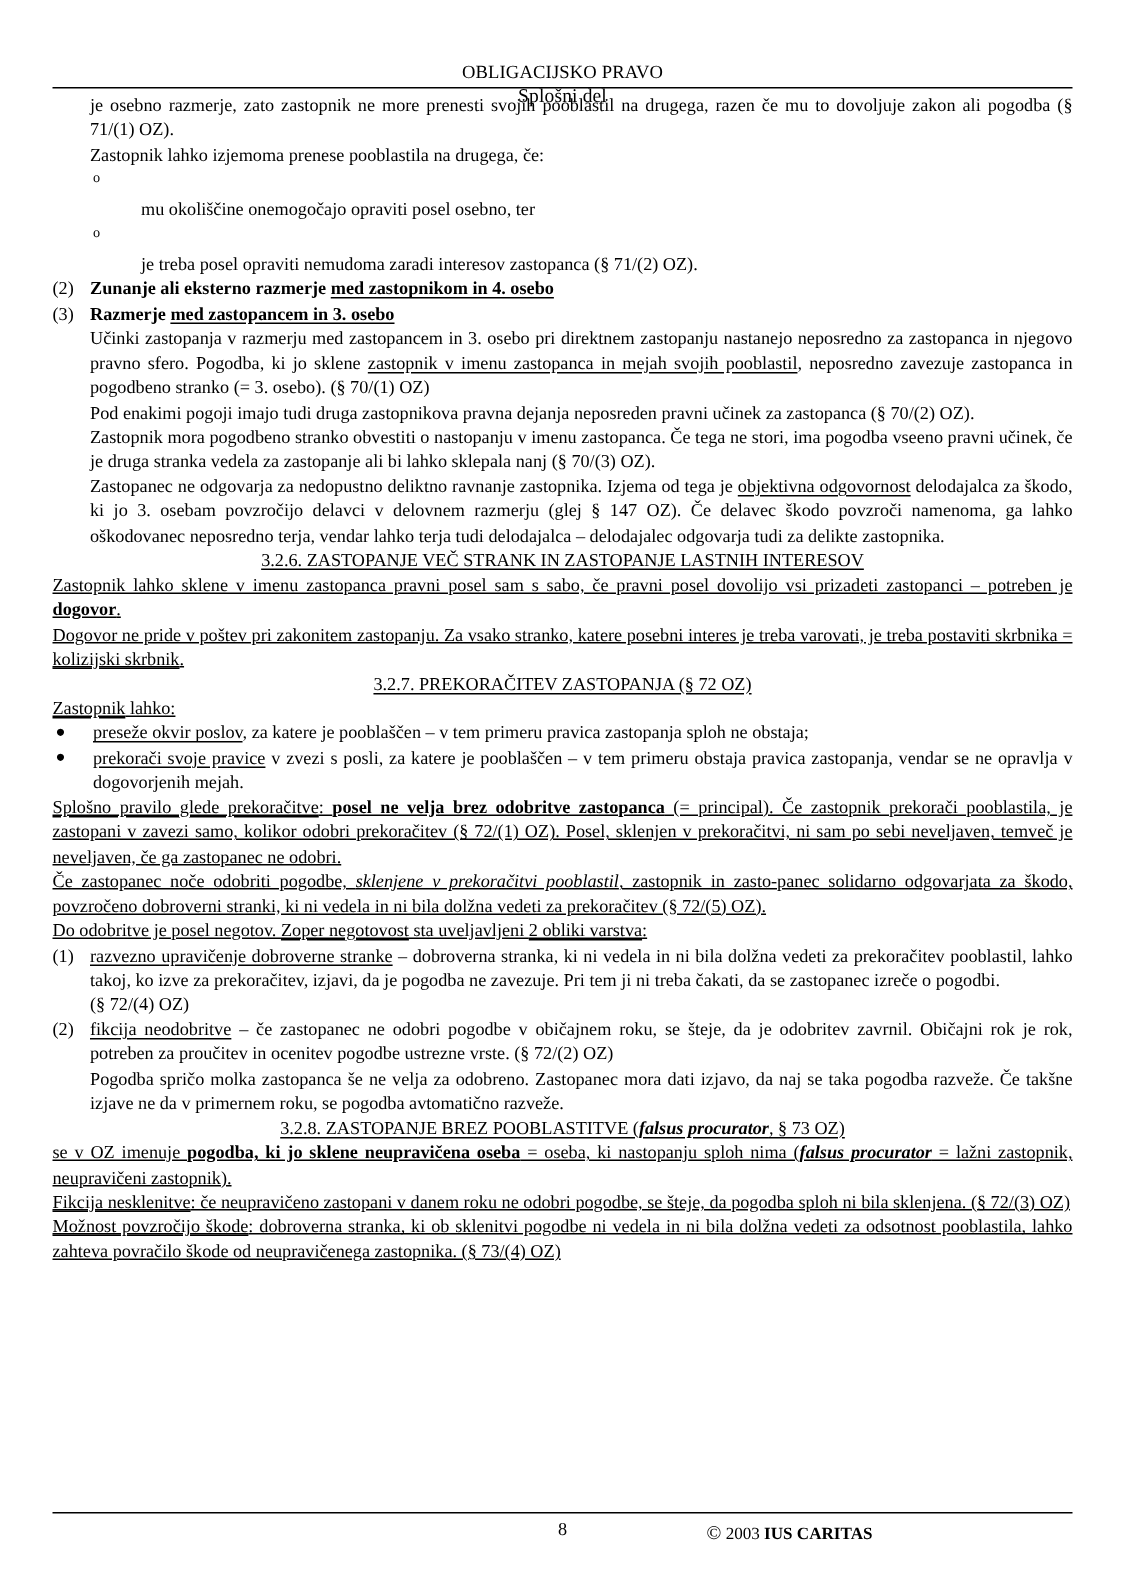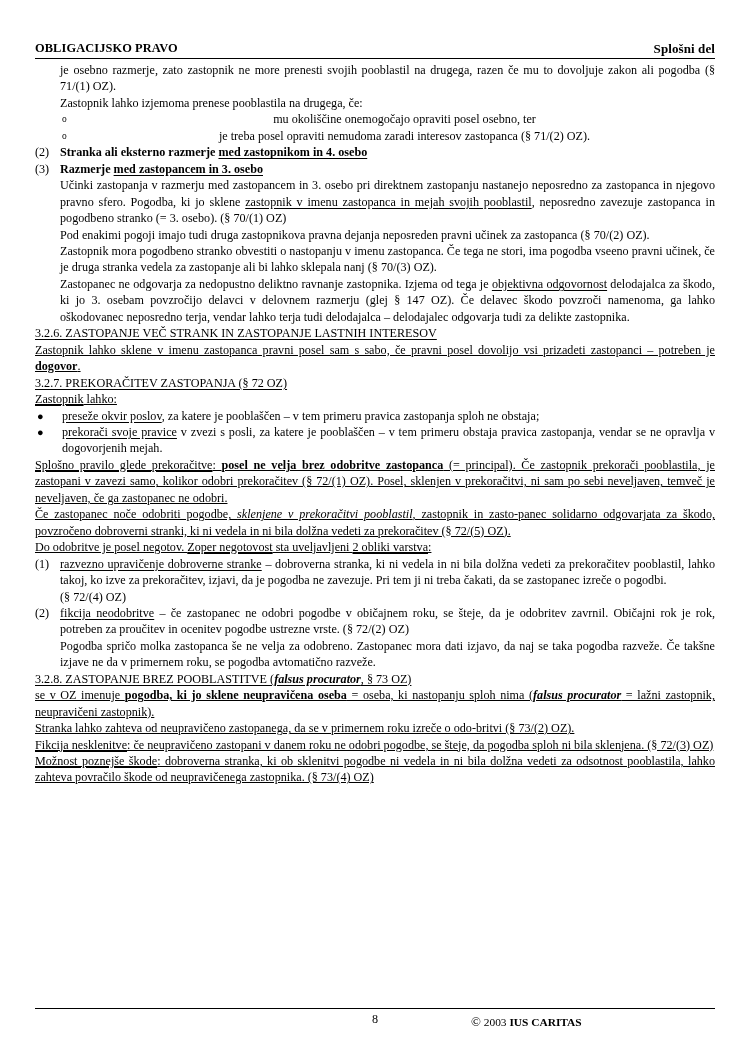--- a/index.html
+++ b/index.html
@@ -25,24 +25,25 @@
   }
 
   
   .run-head {
     position: absolute;
     left: 35px;
     top: 41px;
     width: 680px;
     display: flex;
     justify-content: space-between;
-    align-items: flex-start;
-    font-weight: bold;
+    align-items: center;
+    font-weight: normal;
     font-size: 12.1px;
     letter-spacing: 0.1px;
+    flex-direction: column;
   }
   .run-head .left {
     font-size: 12.4px;
   }
   .run-head .right {
     font-size: 13px;
   }
   .rule-top {
     position: absolute;
     left: 35px;
@@ -74,21 +75,21 @@
   }
   
   p.flush {
     margin-left: 0;
     text-decoration: underline;
   }
 
   
   p.sec {
     margin-left: 0;
-    text-align: left;
+    text-align: center;
     text-decoration: underline;
     text-underline-offset: 1.5px;
   }
 
   
   .num {
     display: flex;
     align-items: flex-start;
   }
   .num > .mk {
@@ -108,21 +109,22 @@
     margin-left: 25px;
   }
   .obul > .mk {
     flex: 0 0 32px;
     font-size: 9.5px;
     line-height: 16.45px;
     padding-left: 2px;
   }
   .obul > .tx {
     flex: 1 1 auto;
-    text-align: center;
+    text-align: left;
+    margin-top: 20px;
   }
 
   
   .dbul {
     display: flex;
     align-items: flex-start;
   }
   .dbul > .mk {
     flex: 0 0 25px;
     font-size: 11px;
@@ -204,41 +206,42 @@
       <span class="mk">o</span>
       <span class="tx">mu okoliščine onemogočajo opraviti posel osebno, ter</span>
     </div>
     <div class="obul">
       <span class="mk">o</span>
       <span class="tx">je treba posel opraviti nemudoma zaradi interesov zastopanca (§ 71/(2) OZ).</span>
     </div>
 
     <div class="num">
       <span class="mk">(2)</span>
-      <span class="tx"><b><span>Stranka ali eksterno razmerje </span><span class="u">med zastopnikom in 4. osebo</span></b></span>
+      <span class="tx"><b><span>Zunanje ali eksterno razmerje </span><span class="u">med zastopnikom in 4. osebo</span></b></span>
     </div>
 
     <div class="num">
       <span class="mk">(3)</span>
       <span class="tx"><b><span>Razmerje </span><span class="u">med zastopancem in 3. osebo</span></b></span>
     </div>
 
     <p class="ind"><span>Učinki zastopanja v razmerju med zastopancem in 3. osebo pri direktnem zastopanju nastanejo neposredno za zastopanca in njegovo pravno sfero. Pogodba, ki jo sklene </span><span class="u">zastopnik v imenu zastopanca in mejah svojih pooblastil</span><span>, neposredno zavezuje zastopanca in pogodbeno stranko (= 3. osebo). (§ 70/(1) OZ)</span></p>
 
     <p class="ind">Pod enakimi pogoji imajo tudi druga zastopnikova pravna dejanja neposreden pravni učinek za zastopanca (§ 70/(2) OZ).</p>
 
     <p class="ind">Zastopnik mora pogodbeno stranko obvestiti o nastopanju v imenu zastopanca. Če tega ne stori, ima pogodba vseeno pravni učinek, če je druga stranka vedela za zastopanje ali bi lahko sklepala nanj (§ 70/(3) OZ).</p>
 
     <p class="ind"><span>Zastopanec ne odgovarja za nedopustno deliktno ravnanje zastopnika. Izjema od tega je </span><span class="u">objektivna odgovornost</span><span> delodajalca za škodo, ki jo 3. osebam povzročijo delavci v delovnem razmerju (glej § 147 OZ). Če delavec škodo povzroči namenoma, ga lahko oškodovanec neposredno terja, vendar lahko terja tudi delodajalca – delodajalec odgovarja tudi za delikte zastopnika.</span></p>
 
 
     <p class="sec">3.2.6. ZASTOPANJE VEČ STRANK IN ZASTOPANJE LASTNIH INTERESOV</p>
 
     <p class="flush"><span>Zastopnik lahko sklene v imenu zastopanca pravni posel sam s sabo, če pravni posel dovolijo vsi prizadeti zastopanci – potreben je </span><b>dogovor</b><span>.</span></p>
 
+    <p class="flush"><span>Dogovor ne pride v poštev pri zakonitem zastopanju. Za vsako stranko, katere posebni interes je treba varovati, je treba postaviti skrbnika = </span><span class="u">kolizijski skrbnik</span><span>.</span></p>
 
     <p class="sec">3.2.7. PREKORAČITEV ZASTOPANJA (§ 72 OZ)</p>
 
     <p class="flush"><span class="u">Zastopnik</span><span> lahko:</span></p>
 
     <div class="dbul">
       <span class="mk">●</span>
       <span class="tx"><span class="u">preseže okvir poslov</span><span>, za katere je pooblaščen – v tem primeru pravica zastopanja sploh ne obstaja;</span></span>
     </div>
     <div class="dbul">
@@ -262,25 +265,24 @@
       <span class="mk">(2)</span>
       <span class="tx"><span class="u">fikcija neodobritve</span><span> – če zastopanec ne odobri pogodbe v običajnem roku, se šteje, da je odobritev zavrnil. Običajni rok je rok, potreben za proučitev in ocenitev pogodbe ustrezne vrste. (§ 72/(2) OZ)</span></span>
     </div>
     <p class="ind">Pogodba spričo molka zastopanca še ne velja za odobreno. Zastopanec mora dati izjavo, da naj se taka pogodba razveže. Če takšne izjave ne da v primernem roku, se pogodba avtomatično razveže.</p>
 
     <p class="sec"><span>3.2.8. ZASTOPANJE BREZ POOBLASTITVE (</span><span class="bi">falsus procurator</span><span>, § 73 OZ)</span></p>
 
     <p class="flush"><span>se v OZ imenuje </span><b>pogodba, ki jo sklene neupravičena oseba</b><span> = oseba, ki nastopanju sploh nima (</span><span class="bi">falsus procurator</span><span> = lažni zastopnik, neupravičeni zastopnik).</span></p>
 
 
-    <p class="flush">Stranka lahko zahteva od neupravičeno zastopanega, da se v primernem roku izreče o odo-britvi (§ 73/(2) OZ).</p>
 
     <p class="flush"><span class="u">Fikcija nesklenitve</span><span>: če neupravičeno zastopani v danem roku ne odobri pogodbe, se šteje, da pogodba sploh ni bila sklenjena. (§ 72/(3) OZ)</span></p>
 
-    <p class="flush"><span class="u">Možnost poznejše škode</span><span>: dobroverna stranka, ki ob sklenitvi pogodbe ni vedela in ni bila dolžna vedeti za odsotnost pooblastila, lahko zahteva povračilo škode od neupravičenega zastopnika. (§ 73/(4) OZ)</span></p>
+    <p class="flush"><span class="u">Možnost povzročijo škode</span><span>: dobroverna stranka, ki ob sklenitvi pogodbe ni vedela in ni bila dolžna vedeti za odsotnost pooblastila, lahko zahteva povračilo škode od neupravičenega zastopnika. (§ 73/(4) OZ)</span></p>
 
 
   </div>
 
   <div class="rule-bot"></div>
   <div class="footer">
     <span class="pageno">8</span>
     <span class="copy"><span class="csym">©</span> <span class="cyear">2003</span> <span>IUS CARITAS</span></span>
   </div>
 

